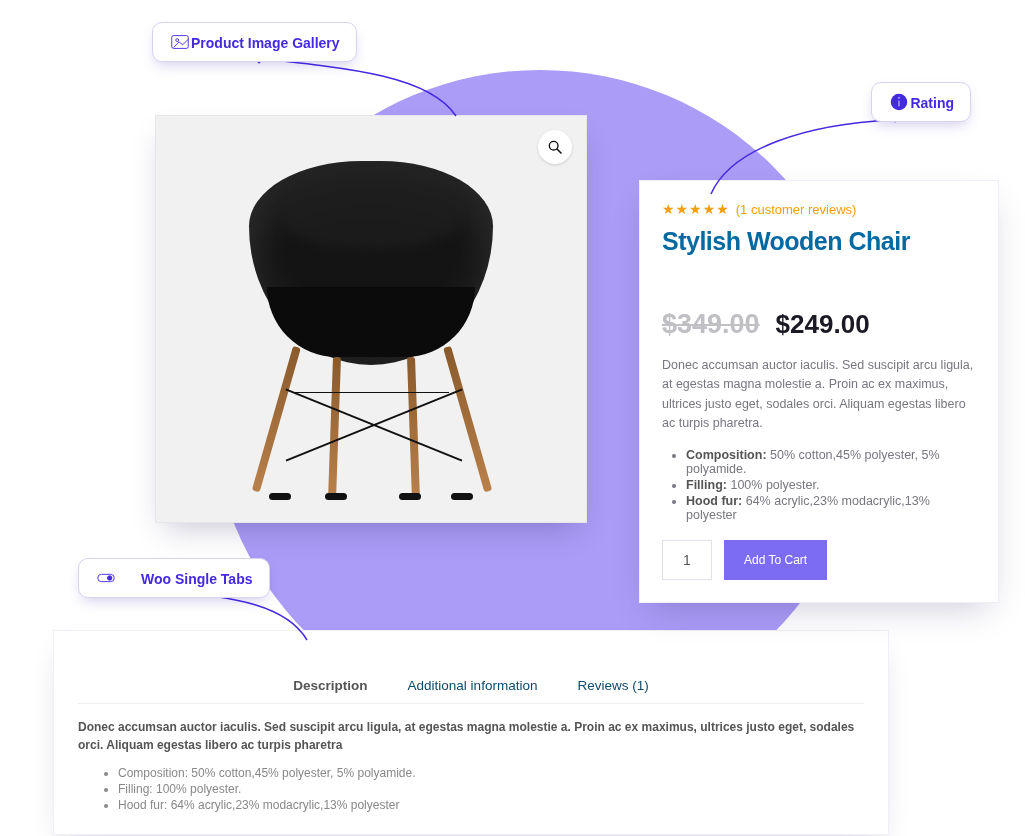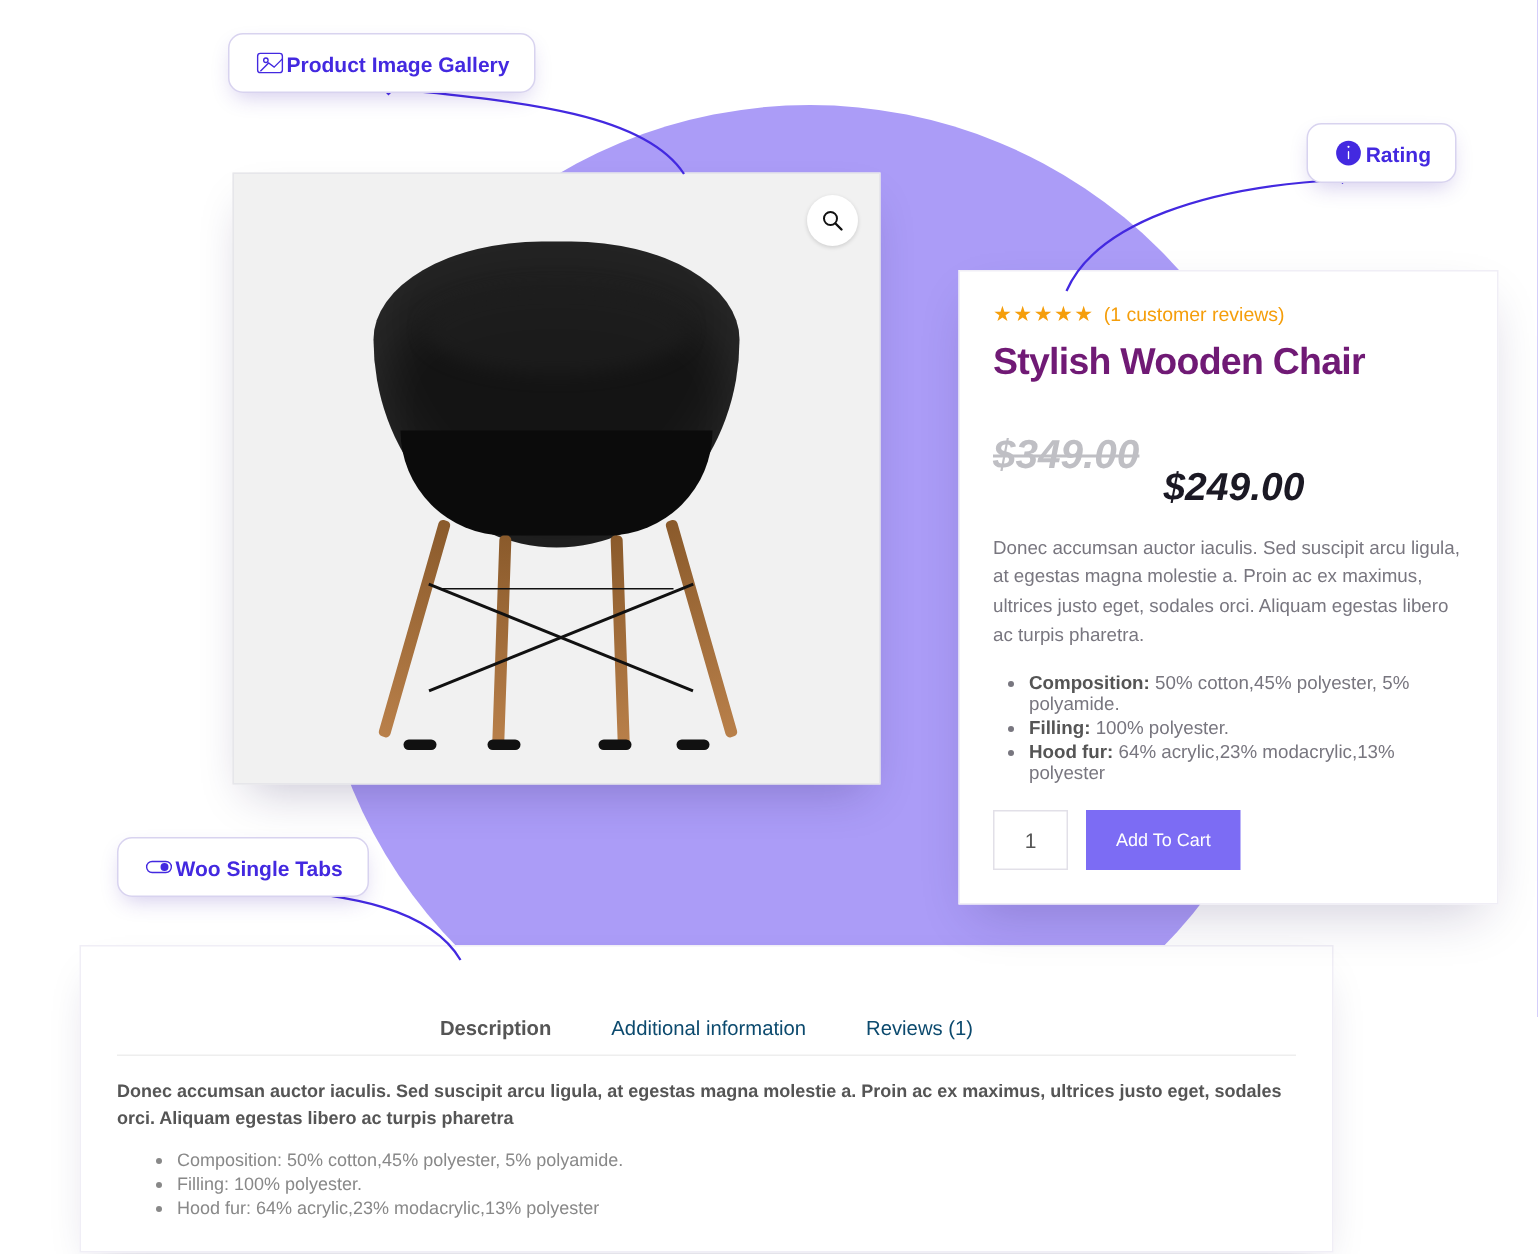--- a/index.html
+++ b/index.html
@@ -88,22 +88,22 @@
   .details {
     position: absolute; right: 26px; top: 180px;
     width: 360px; background: #fff;
     box-shadow: 0 14px 34px -10px rgba(30,20,80,.22);
     border: 1px solid #f0eef6; padding: 20px 22px 22px 22px;
     z-index: 40;
   }
   .rating-row { display:flex; align-items:center; gap:6px; color:#f59e0b; font-size:13px; }
   .stars { letter-spacing: 1px; font-size:14px; }
   .rating-link { color:#f59e0b; text-decoration:none; cursor:pointer; }
-  .title { font-size: 25px; font-weight: 800; color:#701a75; margin: 10px 0 10px; letter-spacing:-.5px;}
-  .price-row { display:flex; align-items:center; gap:16px; margin-bottom:16px;font-style:italic;}
+  .title { font-size: 25px; font-weight: 800; color:#0369a1; margin: 10px 0 10px; letter-spacing:-.5px;}
+  .price-row { display:flex; align-items:flex-end; gap:16px; margin-bottom:16px;}
   .price-old { font-size:27px; color:#bfbfc4; text-decoration:line-through; font-weight:600;}
   .price-new { font-size:26px; color:#1b1924; font-weight:800;margin-top:43px;}
   .desc { font-size:12.5px; color:#78767f; line-height:1.55; margin-bottom:14px;}
   .specs { list-style: disc; padding-left: 24px; font-size:12.5px; color:#78767f; }
   .specs li { margin: 2px 0; }
   .specs b { color:#555; font-weight:700;}
   .buy-row{ display:flex; gap:12px; margin-top:18px;}
   .qty{ width:50px; height:40px; border:1px solid #e2e0e8; text-align:center; font-size:14px; color:#555;}
   .cart-btn{
     background:#7c6cf4; color:#fff; border:none;
@@ -202,21 +202,21 @@
     <li><b>Composition:</b><span> 50% cotton,45% polyester, 5% polyamide.</span></li>
     <li><b>Filling:</b><span> 100% polyester.</span></li>
     <li><b>Hood fur:</b><span> 64% acrylic,23% modacrylic,13% polyester</span></li>
   </ul>
   <div class="buy-row">
     <input class="qty" value="1" style="">
     <button class="cart-btn">Add To Cart</button>
   </div>
 </div>
 
-<div class="callout" style="left:78px; top:558px;">
+<div class="callout" style="left:78px; top:558px;gap:24px;">
   <span class="callout-icon">
     <svg viewBox="0 0 24 24">
         <rect x="3" y="8" width="18" height="8" rx="4"></rect>
         <circle cx="16" cy="12" r="2.4" fill="#4329e0"></circle>
       </svg>
   </span>
   <span>Woo Single Tabs</span>
 </div>
 <div class="diamond" style="left:160px; top:586px;"></div>
 <svg class="connector" style="left:165px; top:590px;" width="148" height="56">

